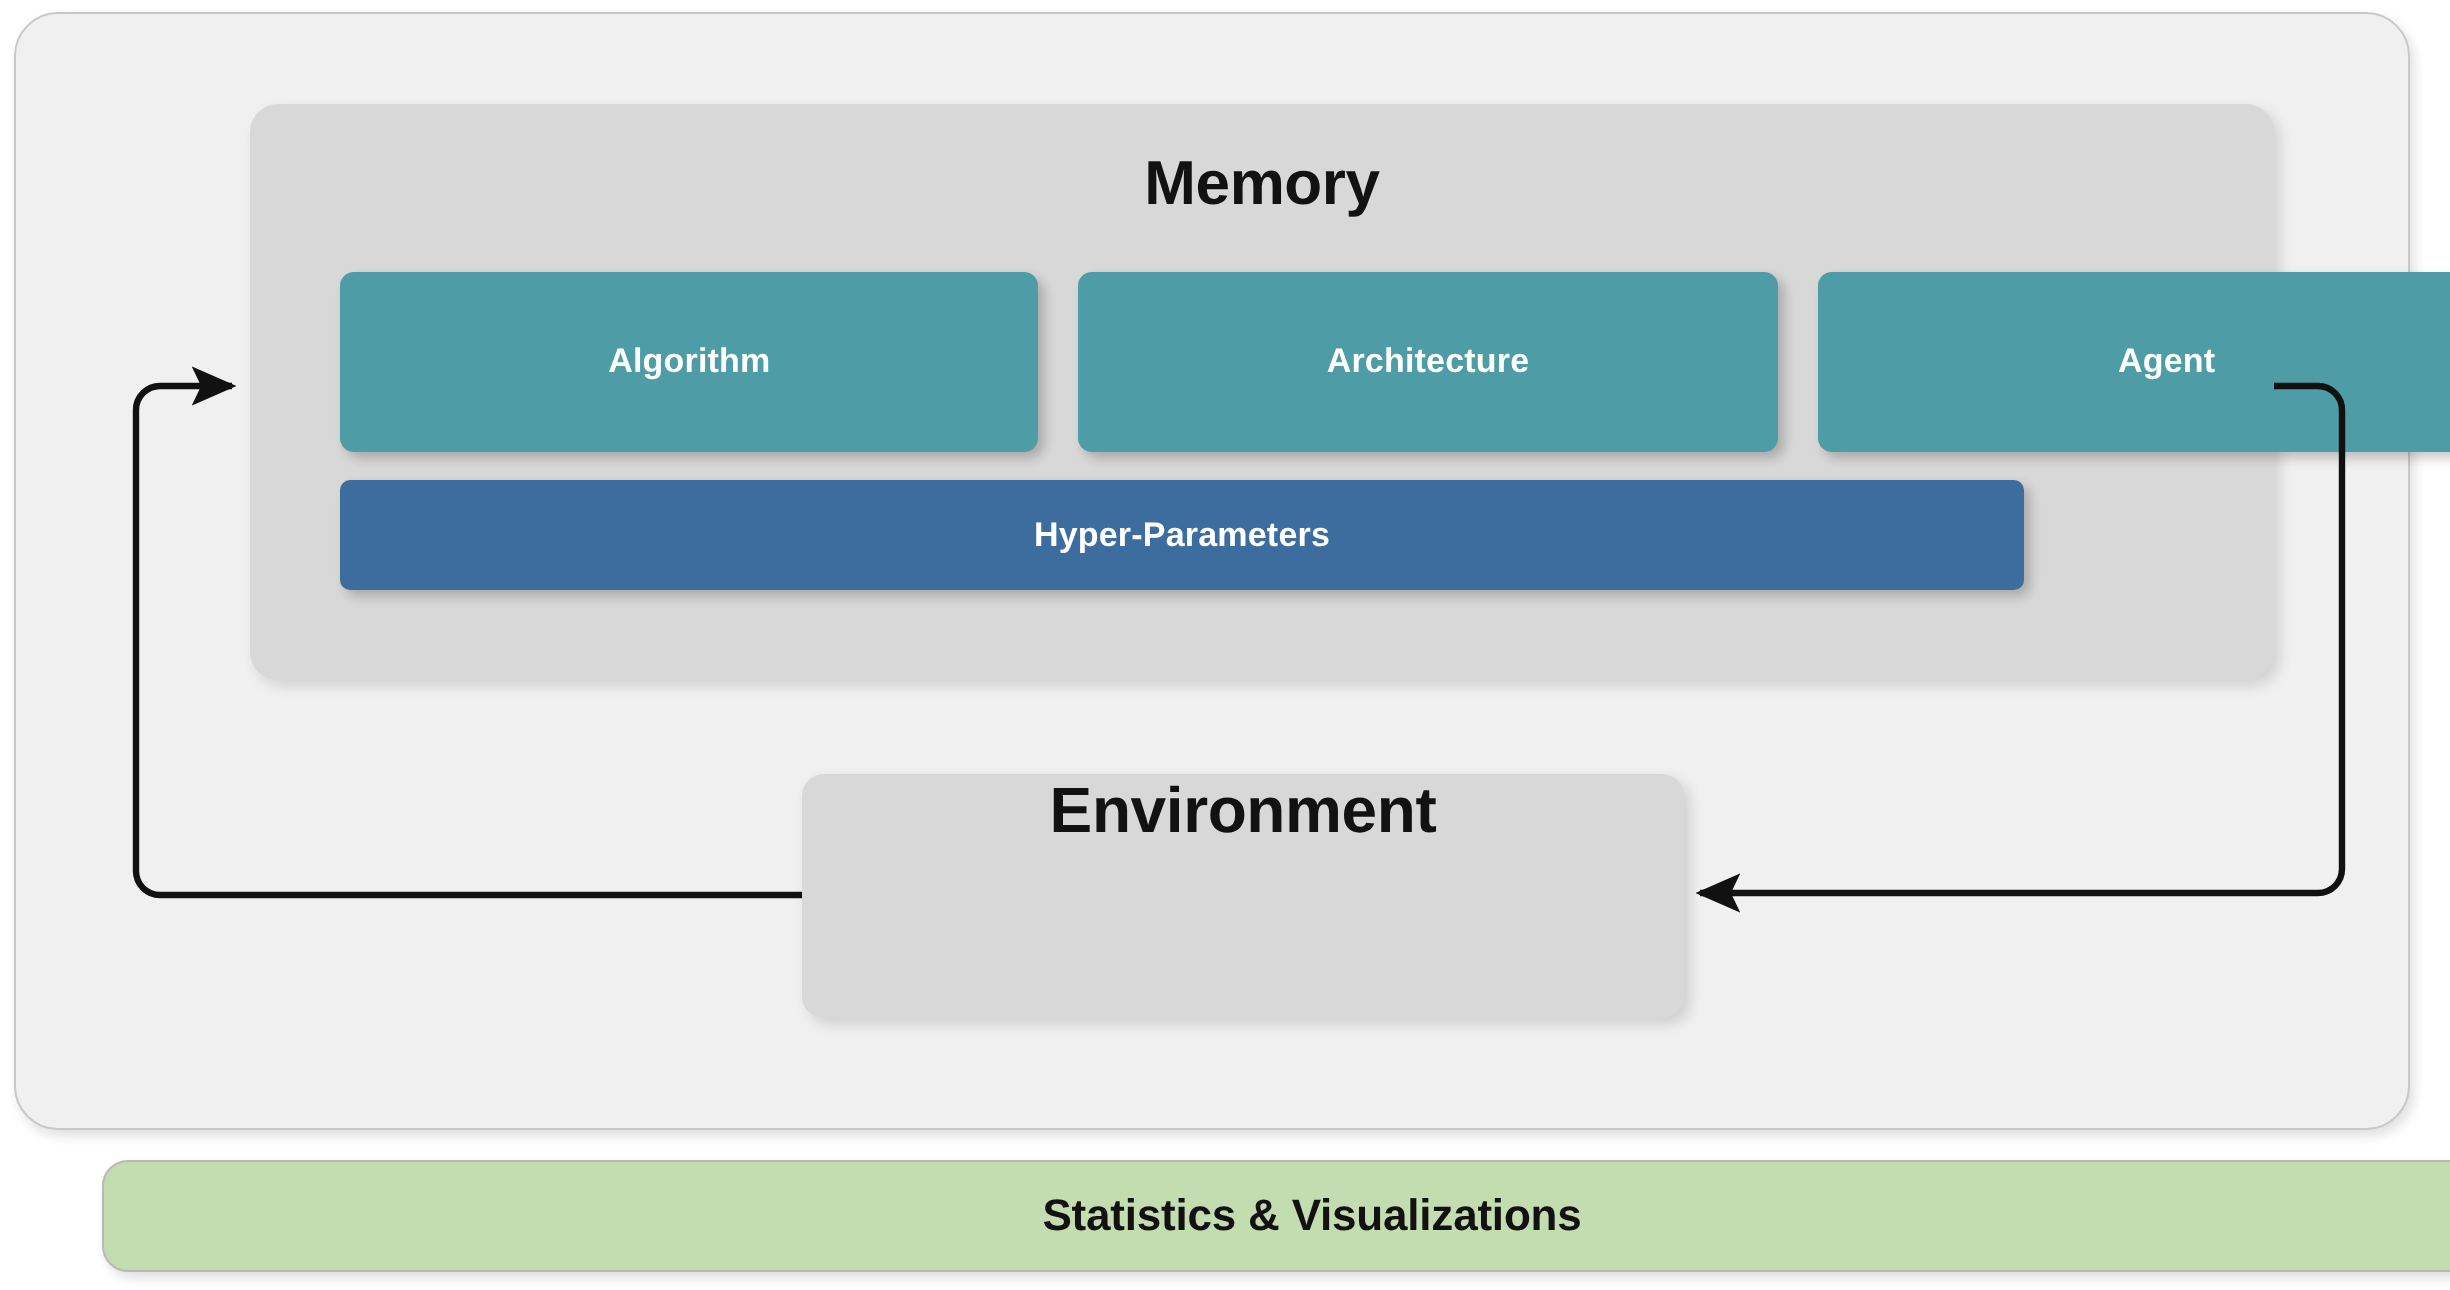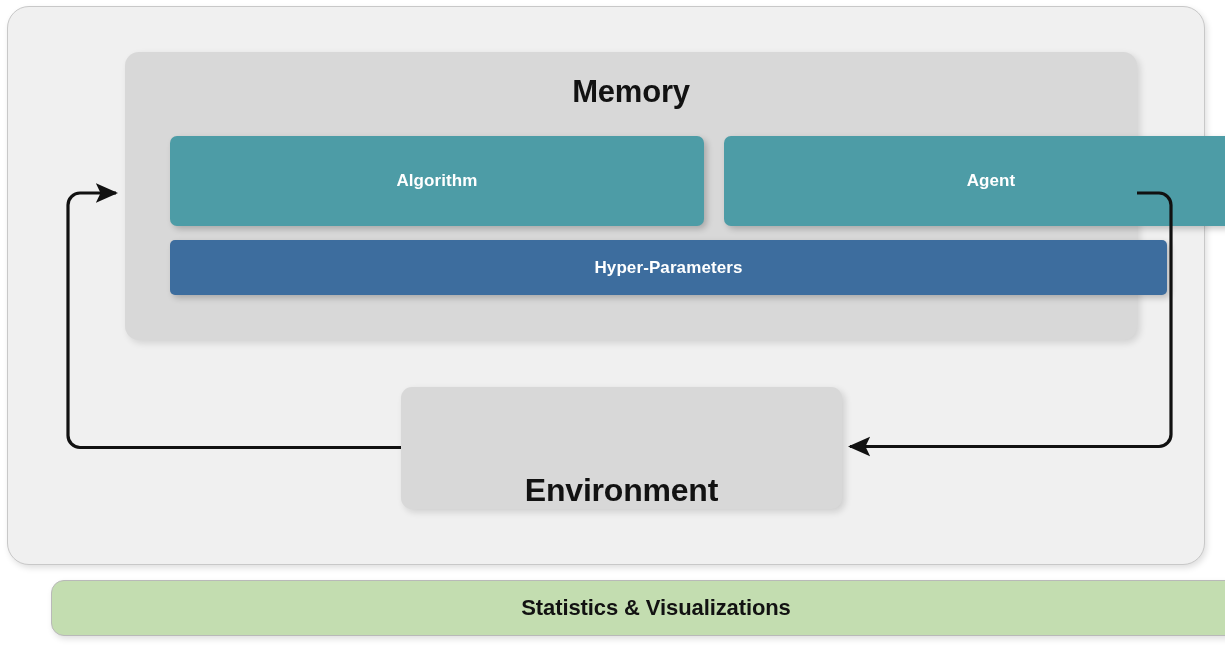--- a/index.html
+++ b/index.html
@@ -81,21 +81,21 @@
     box-shadow: 3px 3px 6px rgba(0,0,0,0.22);
     text-align: center;
     letter-spacing: 0.1px;
   }
 
   
   .hyper-bar {
     position: absolute;
     left: 45px;
     top: 188px;  
-    width: 997px;
+    width: 842px;
     height: 55px;
     background: #3d6d9e;
     border-radius: 5px;
     display: flex;
     align-items: center;
     justify-content: center;
     color: #ffffff;
     font-size: 17px;
     font-weight: bold;
     box-shadow: 3px 3px 6px rgba(0,0,0,0.22);
@@ -105,21 +105,21 @@
   
   .environment-panel {
     position: absolute;
     left: 401px;
     top: 387px;
     width: 441px;
     height: 122px;
     background: #d8d8d8;
     border-radius: 11px;
     display: flex;
-    align-items: flex-end;
+    align-items: flex-start;
     justify-content: center;
     box-shadow: 3px 3px 7px rgba(0,0,0,0.14);
   }
   .environment-title {
     font-size: 32px;
     font-weight: bold;
     color: #121212;
     letter-spacing: -0.2px;
   }
 
@@ -162,20 +162,21 @@
 
 <div id="stage">
 
   <div class="outer-frame"></div>
 
   <div class="agent-panel">
     <div class="agent-title">Memory</div>
 
     <div class="component-row">
       <div class="component-box">Algorithm</div>
+      <div class="component-box">Architecture</div>
       <div class="component-box">Agent</div>
     </div>
 
     <div class="hyper-bar">Hyper-Parameters</div>
   </div>
 
   <div class="environment-panel">
     <span class="environment-title">Environment</span>
   </div>
 

